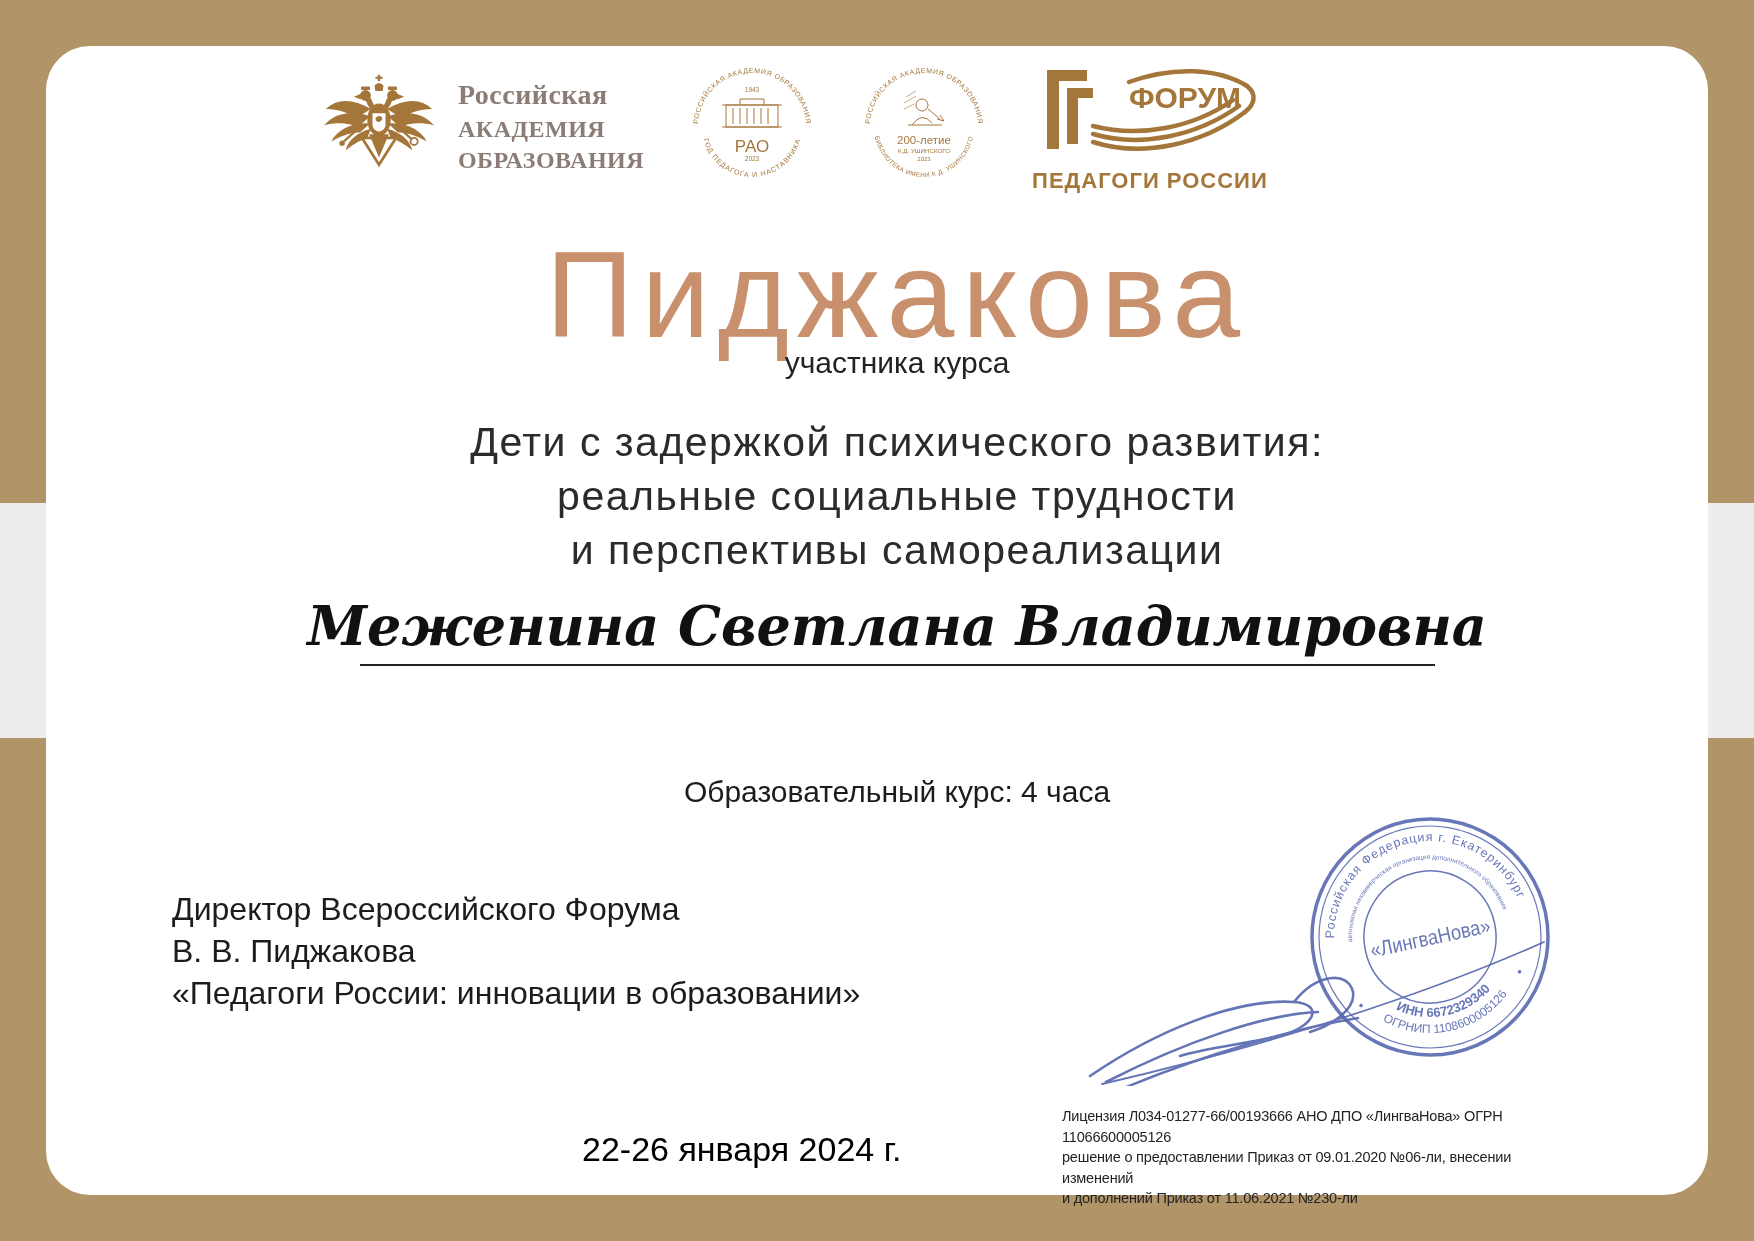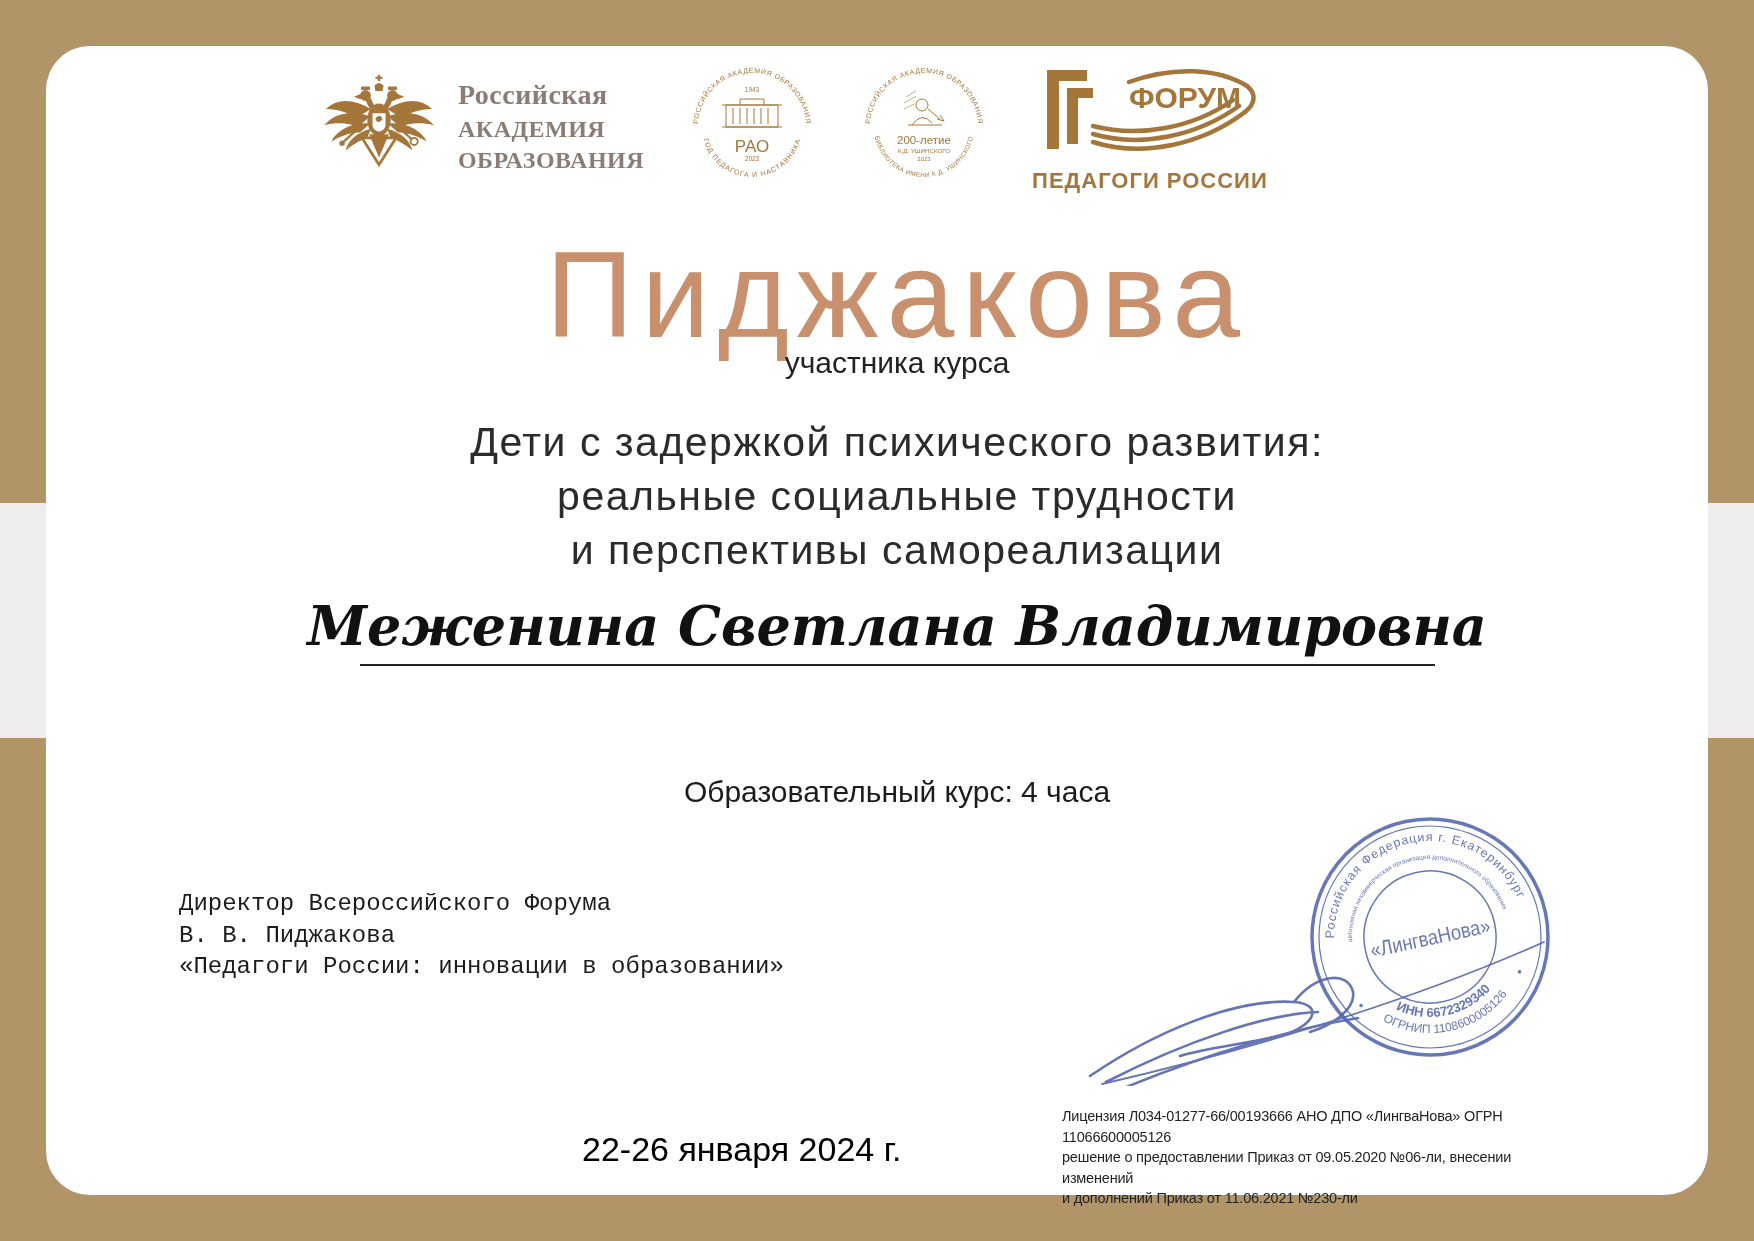--- a/index.html
+++ b/index.html
@@ -17,21 +17,21 @@
   .forum{width:232px;text-align:center;}
   .forum-name{font-weight:bold;color:#a5763a;font-size:22px;letter-spacing:1px;margin-top:4px;white-space:nowrap;}
   .centered{position:absolute;left:40px;right:0;text-align:center;}
   .title{top:188px;font-size:122px;line-height:1;color:#c9906e;letter-spacing:8px;font-weight:normal;}
   .subtitle{top:300px;font-size:30px;color:#222222;}
   .course{top:369px;font-size:41px;line-height:1.32;color:#2b2b2b;letter-spacing:1.5px;}
   .recipient{top:548px;font-size:54px;color:#111111;font-family:"DejaVu Serif",serif;
              font-style:italic;font-weight:bold;}
   .rule{position:absolute;top:618px;left:314px;width:1075px;border-top:2px solid #222222;}
   .hours{top:729px;font-size:30px;color:#1c1c1c;}
-  .signatory{position:absolute;left:133px;top:842px;font-size:24px;line-height:1.32;color:#1c1c1c;font-family:Liberation Mono, monospace;}
+  .signatory{position:absolute;left:126px;top:842px;font-size:32px;line-height:1.32;color:#1c1c1c;}
   .date{position:absolute;left:536px;top:1084px;width:360px;text-align:left;font-size:34px;color:#000000;}
   .license{position:absolute;left:1016px;top:1060px;width:505px;font-size:14.5px;line-height:1.42;
            color:#232323;letter-spacing:-.2px;}
   .stampwrap{position:absolute;left:1020px;top:700px;width:520px;height:340px;pointer-events:none;}
   svg text{font-family:"Liberation Sans",sans-serif;}
 </style>
 </head>
 <body>
 
 <div class="page">
@@ -194,18 +194,18 @@
           <path d="M228,256 C250,228 282,224 287,246 C290,264 264,280 244,286"></path>
           <path d="M36,338 C150,312 330,262 478,196" stroke-width="1.8"></path>
         </g>
       </svg>
     </div>
 
     <div class="date">22-26 января 2024 г.</div>
 
     <div class="license">
       <div>Лицензия Л034-01277-66/00193666 АНО ДПО «ЛингваНова» ОГРН 11066600005126</div>
-      <div>решение о предоставлении Приказ от 09.05.2020 №06-ли, внесении изменений</div>
+      <div>решение о предоставлении Приказ от 09.01.2020 №06-ли, внесении изменений</div>
       <div>и дополнений Приказ от 11.06.2021 №230-ли</div>
     </div>
 
   </div>
 </div>
 
 </body></html>

